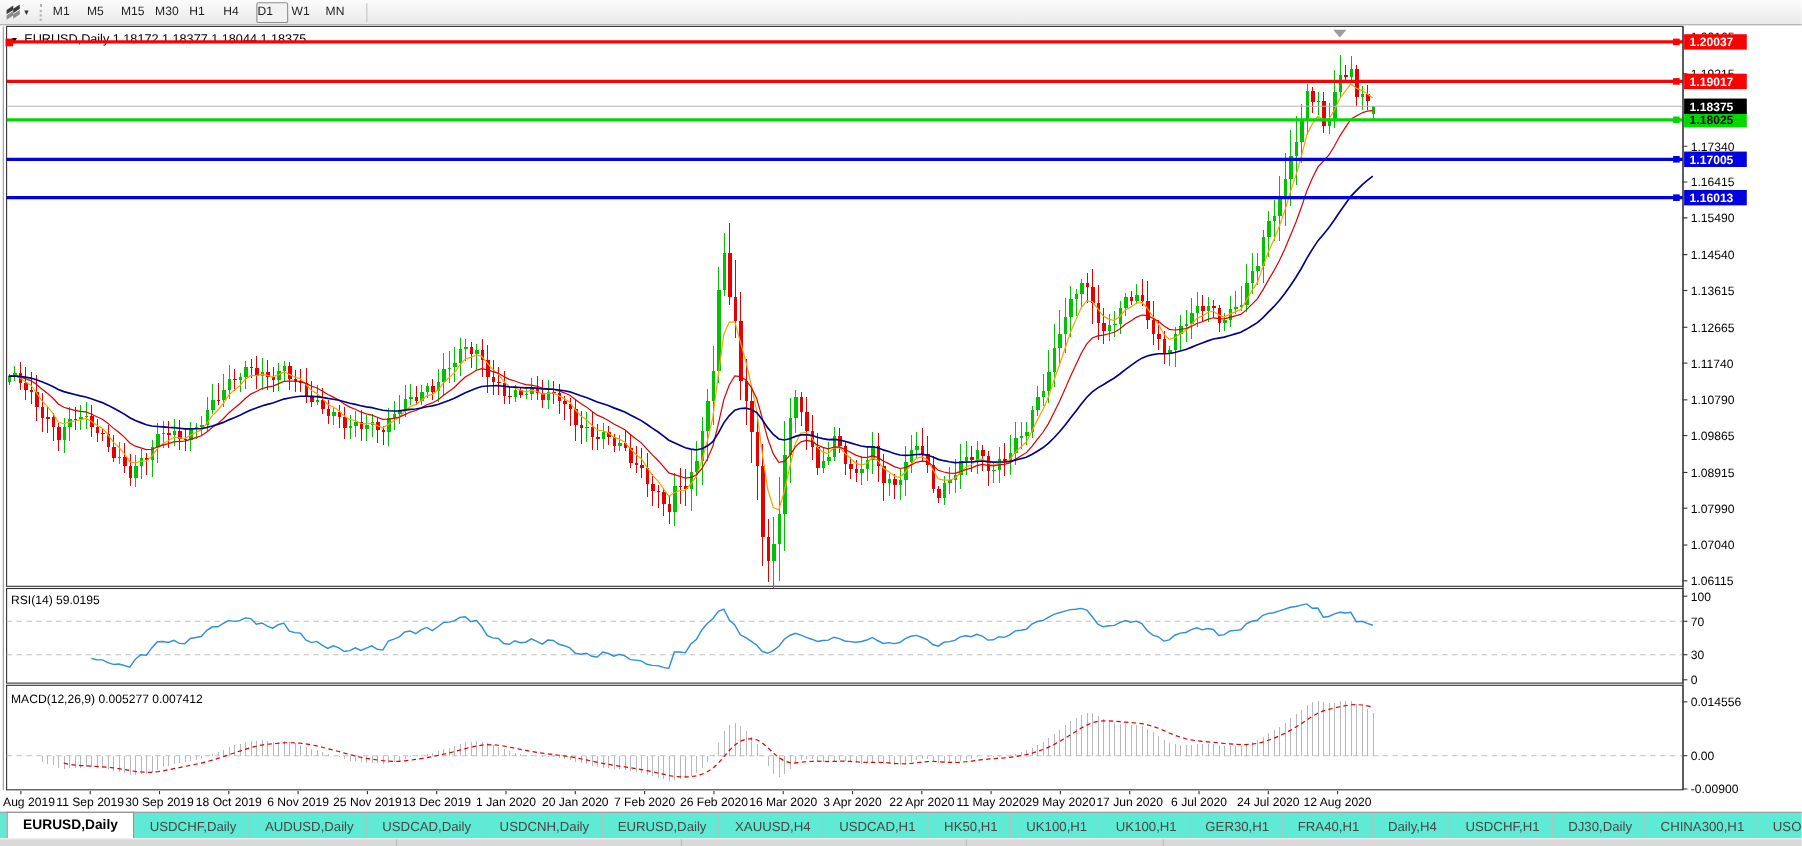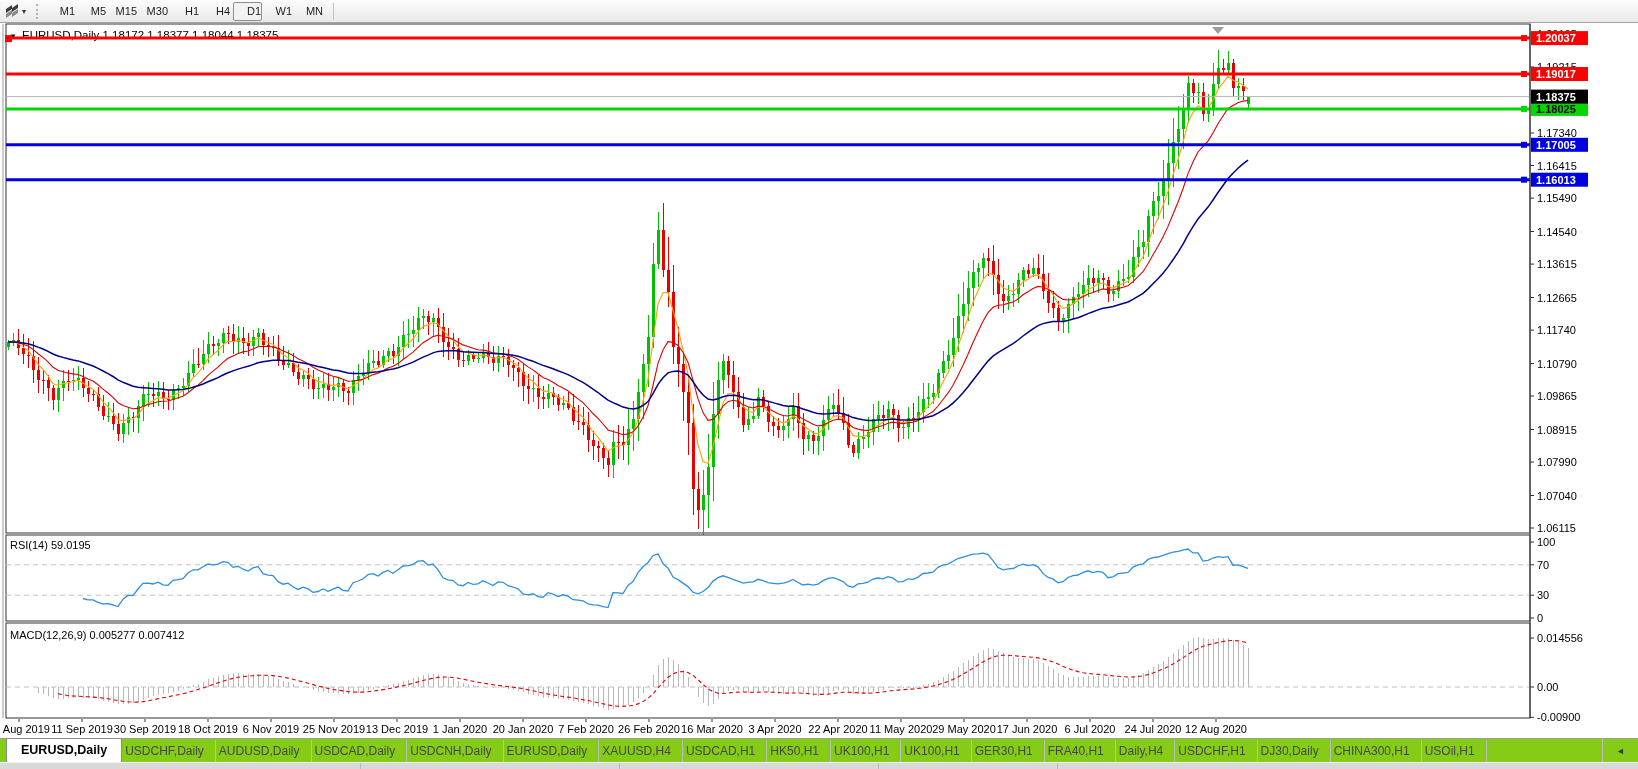--- a/index.html
+++ b/index.html
@@ -12,35 +12,35 @@
   .toolbar{
     position:absolute;top:0;left:0;width:1638px;height:22px;
     background:linear-gradient(#fcfcfc,#e9e9e9);
     border-bottom:1px solid #a4a4a4;
     display:flex;align-items:center;
   }
   .tb-icon{width:18px;height:16px;margin-left:3px;display:flex;align-items:center;justify-content:center;}
   .tb-caret{font-size:8px;color:#333;margin:0 4px 0 1px;}
   .tb-grip{height:15px;border-left:2px dotted #b3b3b3;margin:0 8px 0 6px;}
   .tf-btn{
-    min-width:27px;height:17px;line-height:17px;text-align:right;
+    min-width:27px;height:17px;line-height:17px;text-align:left;
     font-size:11px;color:#1d1d1d;margin:0 1px;border:1px solid transparent;border-radius:2px;
   }
   .tf-btn.active{background:#f2f2f2;border-color:#8e8e8e;}
   .tb-sep{height:17px;border-left:1px solid #c2c2c2;margin-left:8px;}
   
   #chart-svg{position:absolute;top:23px;left:0;}
   
   .tabbar{
     position:absolute;top:738px;left:0;width:1638px;height:24px;
-    background:#84cc16;border-top:1px solid #9c9c9c;
+    background:#5eead4;border-top:1px solid #9c9c9c;
     display:flex;align-items:flex-end;font-size:12px;color:#474747;
   }
   .tab{
-    padding:4px 11px 4px 3px;white-space:nowrap;border-right:1px solid #bdbdbd;
+    padding:4px 11px 4px 14px;white-space:nowrap;border-right:1px solid #bdbdbd;
     height:15px;line-height:15px;
   }
   .tab.active{
     background:#ffffff;border:1px solid #8b8b8b;border-bottom:none;
     color:#000;font-weight:700;font-size:12.5px;padding:4px 14px 5px 14px;
     margin-left:6px;border-right:1px solid #8b8b8b;
   }
   .tab-arrows{margin-left:auto;display:flex;align-items:center;height:100%;
     border-left:1px solid #bdbdbd;padding:0 8px;}
   .tab-arrow{font-size:9px;color:#3c3c3c;padding:0 5px;}

